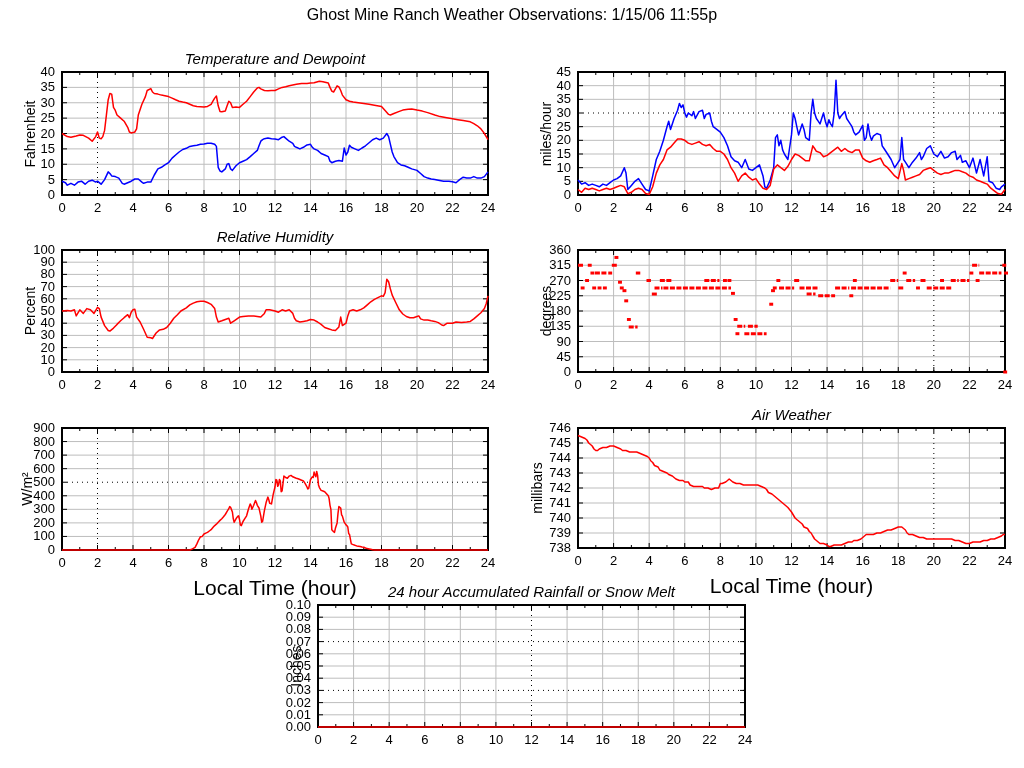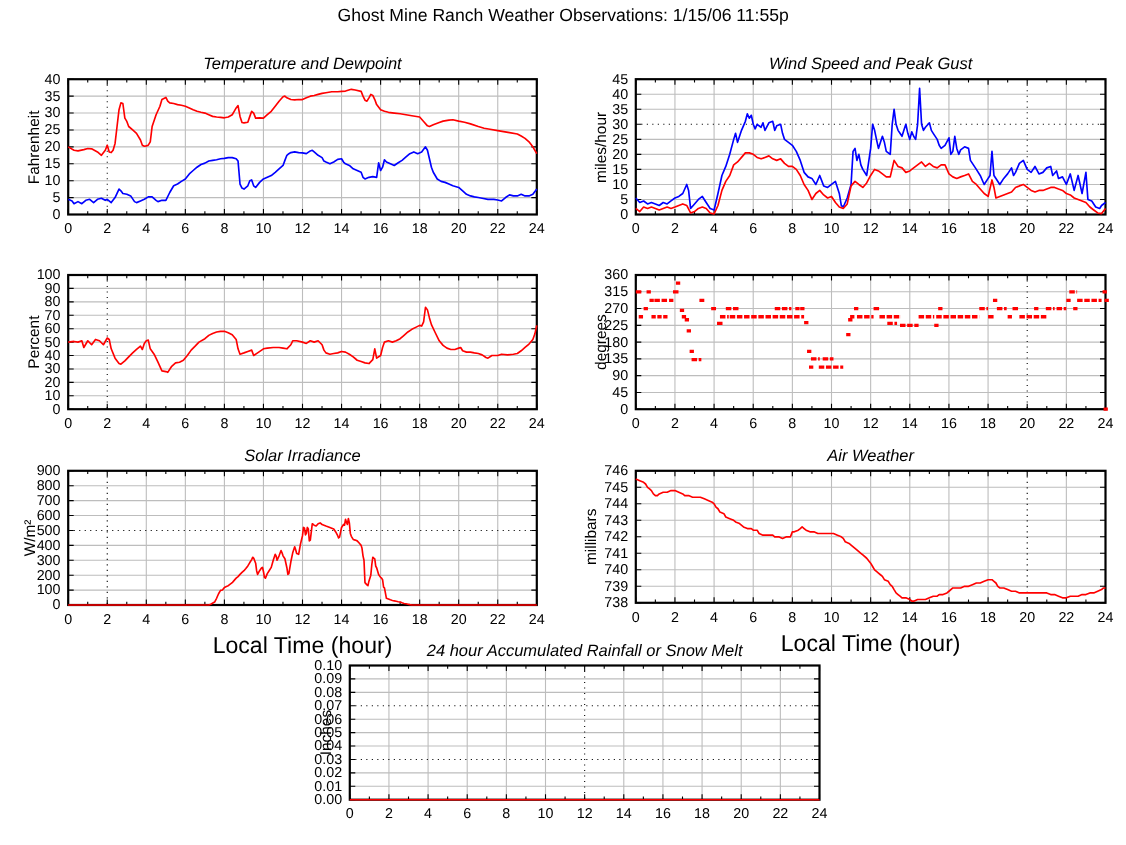--- a/index.html
+++ b/index.html
@@ -129,21 +129,20 @@
       <text x="55" y="114.875" text-anchor="end" font-size="13" fill="#000000">15</text>
       <text x="55" y="99.5" text-anchor="end" font-size="13" fill="#000000">20</text>
       <text x="55" y="84.125" text-anchor="end" font-size="13" fill="#000000">25</text>
       <text x="55" y="68.75" text-anchor="end" font-size="13" fill="#000000">30</text>
       <text x="55" y="53.375" text-anchor="end" font-size="13" fill="#000000">35</text>
       <text x="55" y="38" text-anchor="end" font-size="13" fill="#000000">40</text>
     </svg>
 </div>
 
 <div class="chart" style="left: 516px; top: 38px; width: 505px; height: 201px;">
-  <div class="c-title" style="left: 62px; top: 12px; width: 427px;">Wind Speed and Peak Gust</div>
   <div class="c-ylabel" style="left: 30px; top: 95.5px;">miles/hour</div>
   <svg width="505" height="201" viewBox="0 0 505 201">
       <line x1="97.58333333333333" y1="34" x2="97.58333333333333" y2="157" stroke="#bdbdbd" stroke-width="1"></line>
       <line x1="133.16666666666666" y1="34" x2="133.16666666666666" y2="157" stroke="#bdbdbd" stroke-width="1"></line>
       <line x1="168.75" y1="34" x2="168.75" y2="157" stroke="#bdbdbd" stroke-width="1"></line>
       <line x1="204.33333333333331" y1="34" x2="204.33333333333331" y2="157" stroke="#bdbdbd" stroke-width="1"></line>
       <line x1="239.91666666666669" y1="34" x2="239.91666666666669" y2="157" stroke="#bdbdbd" stroke-width="1"></line>
       <line x1="275.5" y1="34" x2="275.5" y2="157" stroke="#bdbdbd" stroke-width="1"></line>
       <line x1="311.08333333333337" y1="34" x2="311.08333333333337" y2="157" stroke="#bdbdbd" stroke-width="1"></line>
       <line x1="346.66666666666663" y1="34" x2="346.66666666666663" y2="157" stroke="#bdbdbd" stroke-width="1"></line>
@@ -251,20 +250,21 @@
       <text x="55" y="106.33333333333334" text-anchor="end" font-size="13" fill="#000000">20</text>
       <text x="55" y="92.66666666666666" text-anchor="end" font-size="13" fill="#000000">25</text>
       <text x="55" y="79" text-anchor="end" font-size="13" fill="#000000">30</text>
       <text x="55" y="65.33333333333333" text-anchor="end" font-size="13" fill="#000000">35</text>
       <text x="55" y="51.666666666666664" text-anchor="end" font-size="13" fill="#000000">40</text>
       <text x="55" y="38" text-anchor="end" font-size="13" fill="#000000">45</text>
     </svg>
 </div>
 
 <div class="chart" style="left: 0px; top: 216px; width: 504px; height: 200px;">
+  <div class="c-title" style="left: 62px; top: 12px; width: 426px;">Relative Humidity</div>
   <div class="c-ylabel" style="left: 30px; top: 95px;">Percent</div>
   <svg width="504" height="200" viewBox="0 0 504 200">
       <line x1="133" y1="34" x2="133" y2="156" stroke="#bdbdbd" stroke-width="1"></line>
       <line x1="168.5" y1="34" x2="168.5" y2="156" stroke="#bdbdbd" stroke-width="1"></line>
       <line x1="204" y1="34" x2="204" y2="156" stroke="#bdbdbd" stroke-width="1"></line>
       <line x1="239.5" y1="34" x2="239.5" y2="156" stroke="#bdbdbd" stroke-width="1"></line>
       <line x1="275" y1="34" x2="275" y2="156" stroke="#bdbdbd" stroke-width="1"></line>
       <line x1="310.5" y1="34" x2="310.5" y2="156" stroke="#bdbdbd" stroke-width="1"></line>
       <line x1="346" y1="34" x2="346" y2="156" stroke="#bdbdbd" stroke-width="1"></line>
       <line x1="381.5" y1="34" x2="381.5" y2="156" stroke="#bdbdbd" stroke-width="1"></line>
@@ -553,21 +553,20 @@
       <text x="55" y="114.25" text-anchor="end" font-size="13" fill="#000000">135</text>
       <text x="55" y="99" text-anchor="end" font-size="13" fill="#000000">180</text>
       <text x="55" y="83.75" text-anchor="end" font-size="13" fill="#000000">225</text>
       <text x="55" y="68.5" text-anchor="end" font-size="13" fill="#000000">270</text>
       <text x="55" y="53.25" text-anchor="end" font-size="13" fill="#000000">315</text>
       <text x="55" y="38" text-anchor="end" font-size="13" fill="#000000">360</text>
     </svg>
 </div>
 
 <div class="chart" style="left: 0px; top: 394px; width: 504px; height: 200px;">
-  <div class="c-title" style="left: 62px; top: 12px; width: 426px;">Solar Irradiance</div>
   <div class="c-ylabel" style="left: 27px; top: 95px;">W/m²</div>
   <div class="c-xlabel" style="left: 62px; top: 182px; width: 426px;">Local Time (hour)</div>
   <svg width="504" height="200" viewBox="0 0 504 200">
       <line x1="133" y1="34" x2="133" y2="156" stroke="#bdbdbd" stroke-width="1"></line>
       <line x1="168.5" y1="34" x2="168.5" y2="156" stroke="#bdbdbd" stroke-width="1"></line>
       <line x1="204" y1="34" x2="204" y2="156" stroke="#bdbdbd" stroke-width="1"></line>
       <line x1="239.5" y1="34" x2="239.5" y2="156" stroke="#bdbdbd" stroke-width="1"></line>
       <line x1="275" y1="34" x2="275" y2="156" stroke="#bdbdbd" stroke-width="1"></line>
       <line x1="310.5" y1="34" x2="310.5" y2="156" stroke="#bdbdbd" stroke-width="1"></line>
       <line x1="346" y1="34" x2="346" y2="156" stroke="#bdbdbd" stroke-width="1"></line>

